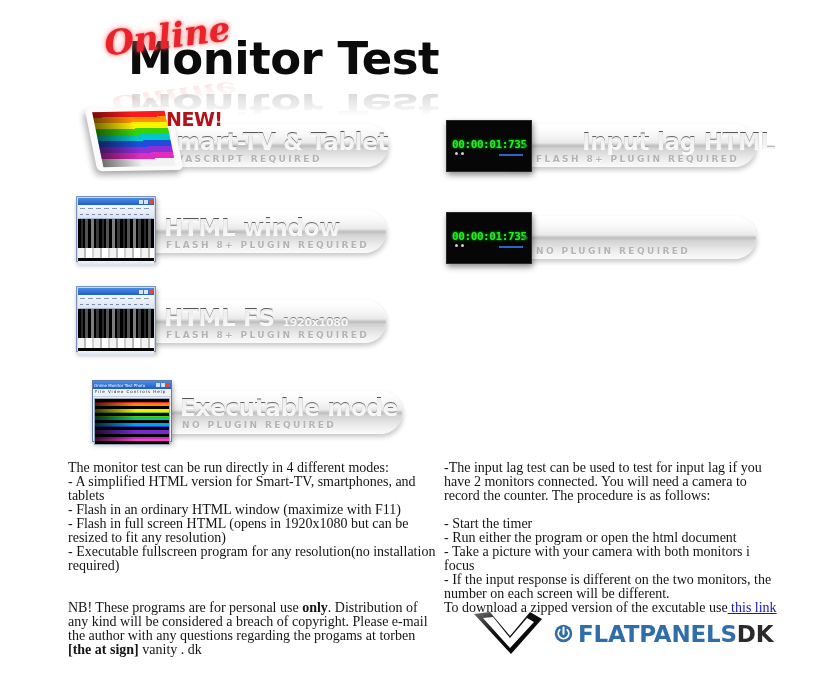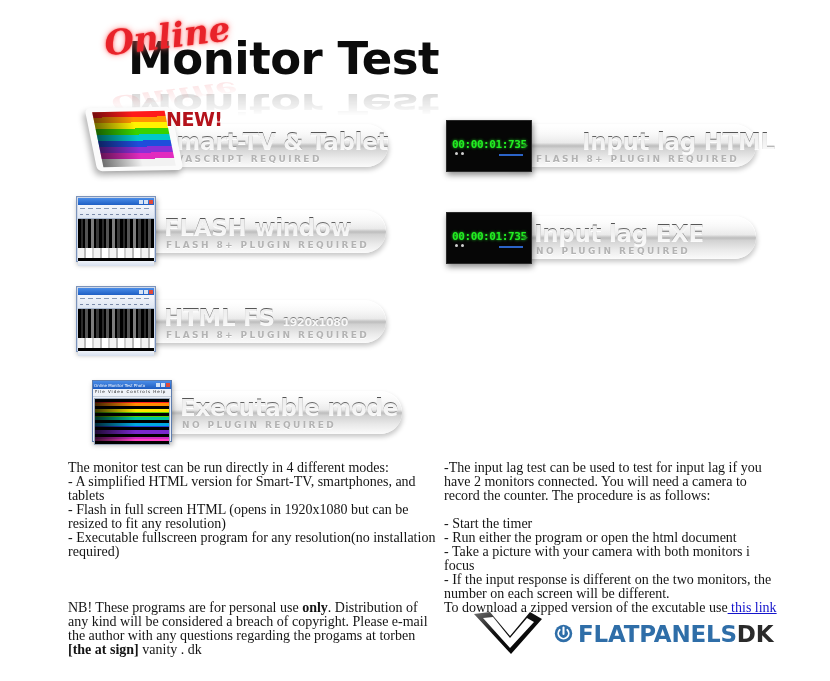--- a/index.html
+++ b/index.html
@@ -434,21 +434,21 @@
         <i></i>
         <i class="close"></i>
       </div>
     <div class="win-toolbar"></div>
     <div class="win-content">
         <div class="bars-dark"></div>
         <div class="bars-light"></div>
       </div>
     <div class="win-statusbar"></div>
   </div>
-  <div class="btn-label" style="left:88px; top:18px;">FLASH window</div>
+  <div class="btn-label" style="left:88px; top:18px;">HTML window</div>
   <div class="btn-sub" style="left:90px; top:44px;">FLASH 8+ PLUGIN REQUIRED</div>
 </div>
 
 <div class="mode-button" style="left:76px; top:286px; width:310px; height:70px;">
   <div class="pill" style="left:60px; top:14px; width:250px; height:42px;"></div>
   <div class="win-thumb" style="left:0px; top:0px;">
     <div class="win-titlebar">
         <i></i>
         <i></i>
         <i class="close"></i>
@@ -502,27 +502,27 @@
   <div class="pill" style="left:60px; top:4px; width:250px; height:42px;"></div>
   <div class="lag-thumb" style="left:0px; top:0px;">
     <div class="lag-time">00:00:01:735</div>
     <div class="lag-dots">
         <i></i>
         <i></i>
       </div>
     <div class="lag-bar"></div>
     <div class="lag-arrow">▸</div>
   </div>
-  <div class="btn-label" style="left:88px; top:8px;">Input lag EXE</div>
   <div class="btn-sub" style="left:90px; top:34px;">NO PLUGIN REQUIRED</div>
 </div>
 
 <div class="body-text" style="left:68px; top:461px; width:378px;">
   <p>The monitor test can be run directly in 4 different modes:</p>
   <p>- A simplified HTML version for Smart-TV, smartphones, and tablets</p>
+  <p>- Flash in an ordinary HTML window (maximize with F11)</p>
   <p>- Flash in full screen HTML (opens in 1920x1080 but can be resized to fit any resolution)</p>
   <p>- Executable fullscreen program for any resolution(no installation required)</p>
 </div>
 
 <div class="body-text" style="left:444px; top:461px; width:334px;">
   <p>-The input lag test can be used to test for input lag if you have 2 monitors connected. You will need a camera to record the counter. The procedure is as follows:</p>
   <div class="spacer"></div>
   <p>- Start the timer</p>
   <p>- Run either the program or open the html document</p>
   <p>- Take a picture with your camera with both monitors i focus</p>

